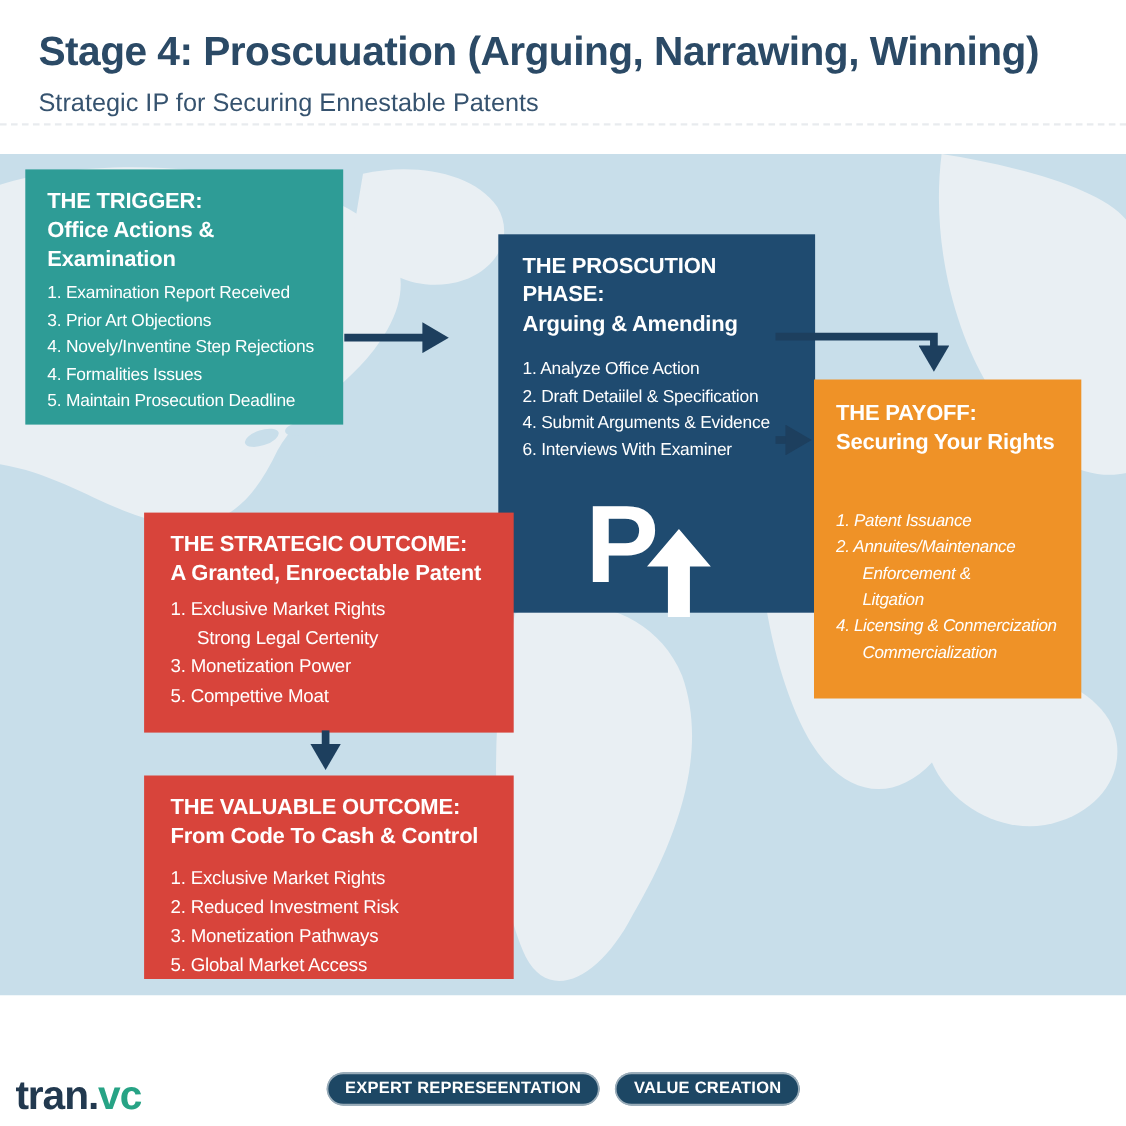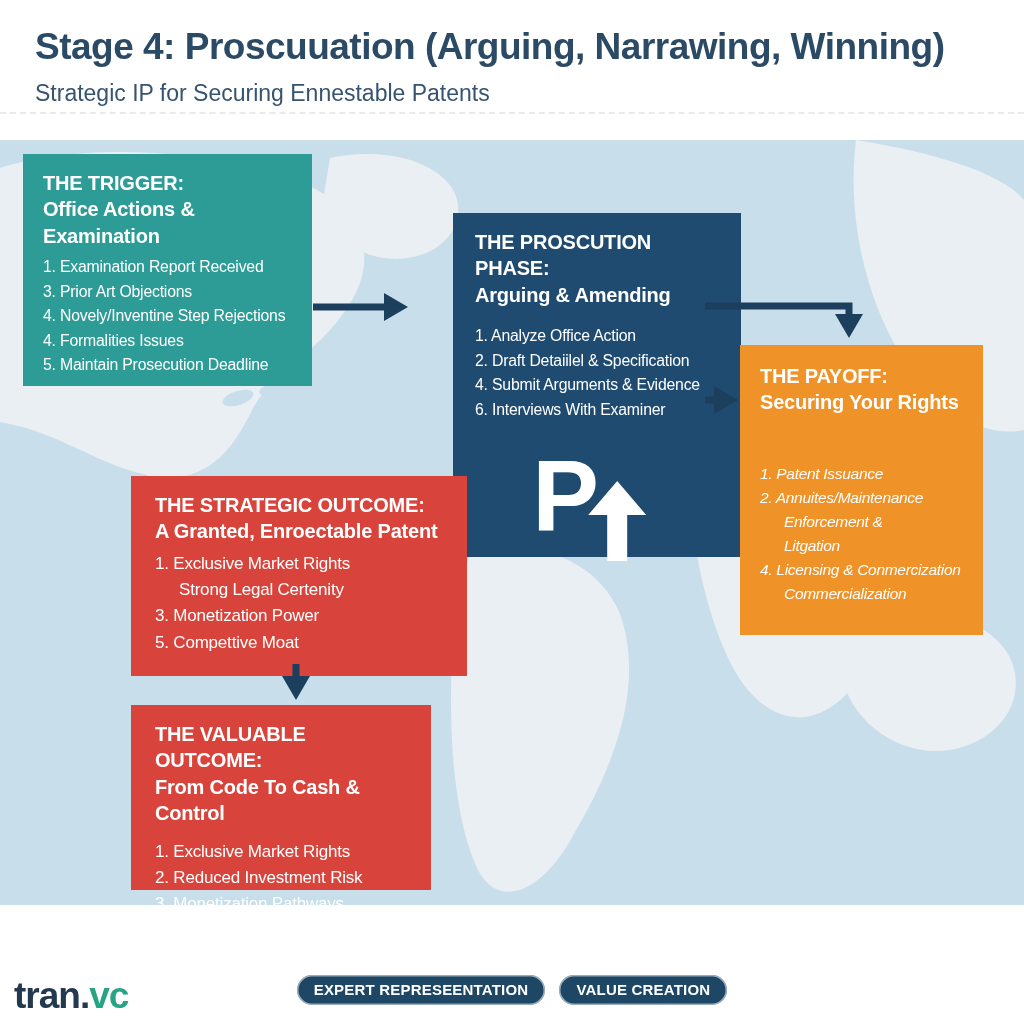--- a/index.html
+++ b/index.html
@@ -27,24 +27,24 @@
   .box-trigger ul li { font-size:15.8px; }
 
   .box-prosecution { left:417px; top:213px; width:288px; height:344px; background:var(--navy,#1f4b70); padding-left:22px;margin-left:36px; }
   .box-prosecution ul { margin-top:16px; }
   .box-prosecution ul li { font-size:15.8px; }
 
   .box-payoff { left:740px; top:345px; width:243px; height:290px; background:var(--orange,#ef9227); padding-top:18px; }
   .box-payoff ul { margin-top:46px;font-style:italic; }
   .box-payoff ul li { font-size:15.5px; letter-spacing:-0.3px; }
 
-  .box-strategic { left:131px; top:476px; width:336px; height:200px; background:var(--red,#d8443b); padding-left:24px; }
+  .box-strategic { left:131px; top:466px; width:336px; height:200px; background:var(--red,#d8443b); padding-left:24px; }
   .box-strategic ul li { font-size:17px; }
 
-  .box-valuable { left:131px; top:705px; width:300px; height:185px; background:var(--red,#d8443b); padding-left:24px; }
+  .box-valuable { left:131px; top:705px; width:336px; height:185px; background:var(--red,#d8443b); padding-left:24px; }
   .box-valuable ul { margin-top:12px; }
   .box-valuable ul li { font-size:17px; }
 
   
   .p-icon { position:absolute; left:50%; bottom:-4px; transform:translateX(-54%); width:120px; height:104px; }
   .p-letter { position:absolute; left:0; top:-12px; font-size:100px; font-weight:bold; color:#fff; line-height:1; }
   .p-arrow { position:absolute; left:52px; top:24px; }
 
   
   .arrows { position:absolute; left:0; top:0; width:1024px; height:1024px; pointer-events:none; }

